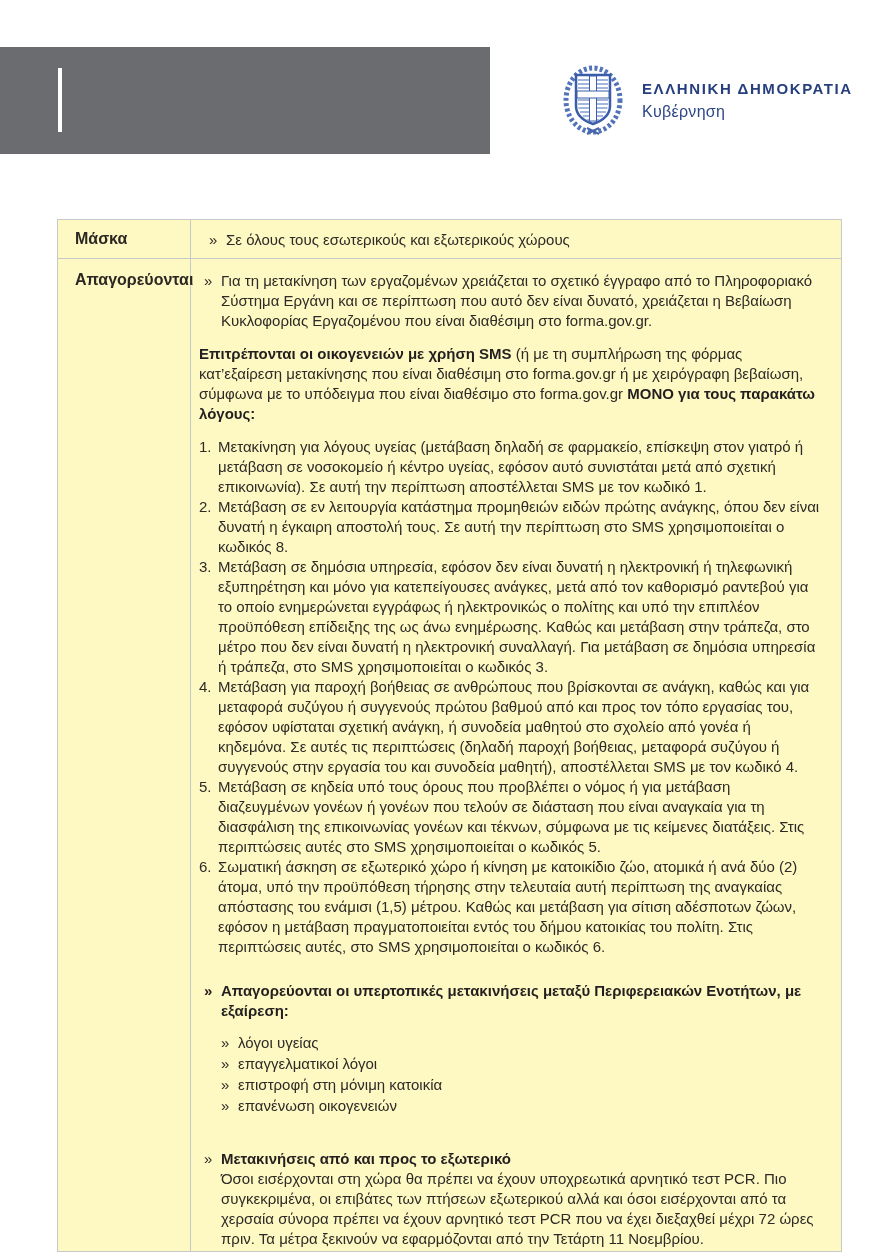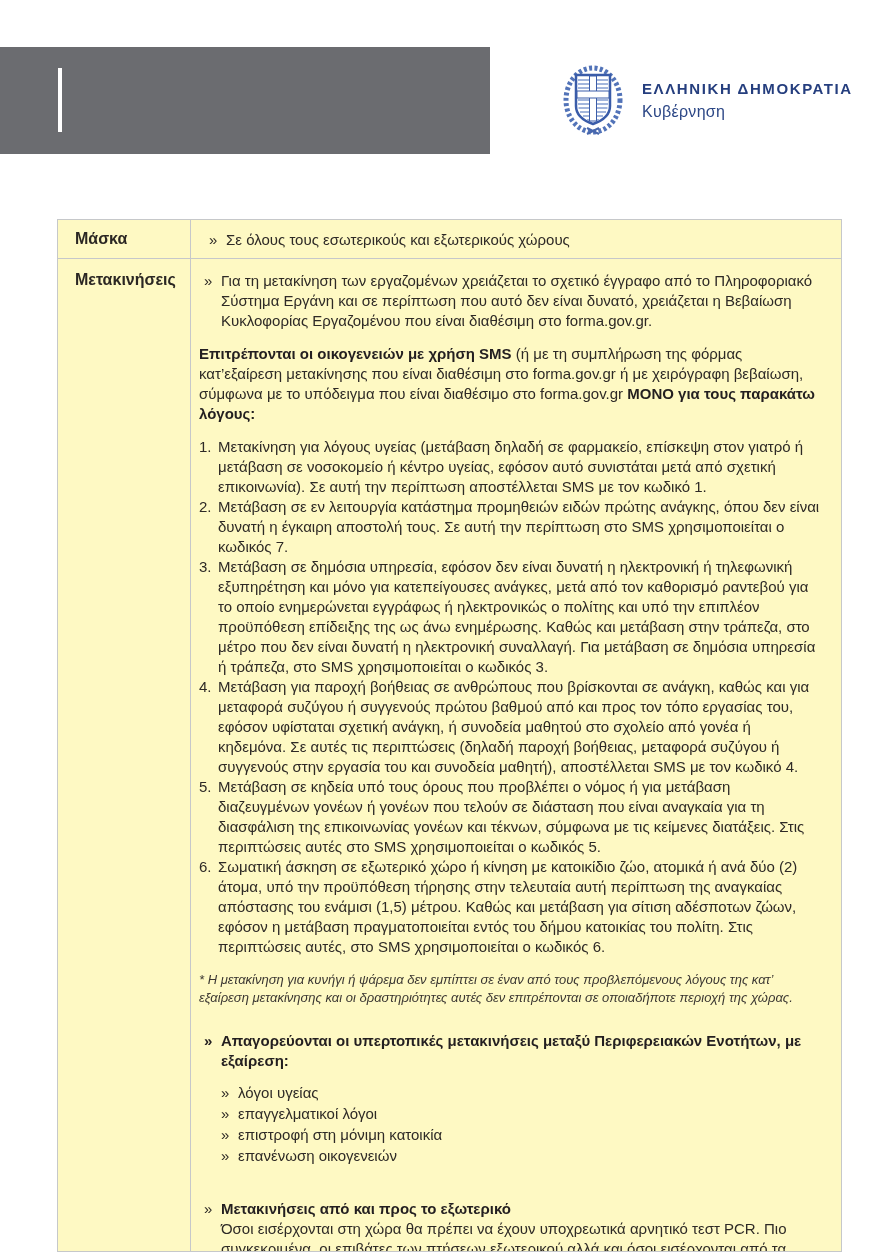--- a/index.html
+++ b/index.html
@@ -136,58 +136,57 @@
 <div class="measures-table">
 
   <div class="cell label-cell label-mask">Μάσκα</div>
   <div class="cell content-mask">
     <div class="bullet-para">
       <span class="marker">»</span>
       <span class="btxt">Σε όλους τους εσωτερικούς και εξωτερικούς χώρους</span>
     </div>
   </div>
 
-  <div class="cell last label-cell label-move">Μετακινήσεις</div>
+  <div class="cell last label-cell label-move">Απαγορεύονται</div>
   <div class="cell last content-move">
 
     <div class="bullet-para">
       <span class="marker">»</span>
       <span class="btxt">Για τη μετακίνηση των εργαζομένων χρειάζεται το σχετικό έγγραφο από το Πληροφοριακό Σύστημα Εργάνη και σε περίπτωση που αυτό δεν είναι δυνατό, χρειάζεται η Βεβαίωση Κυκλοφορίας Εργαζομένου που είναι διαθέσιμη στο forma.gov.gr.</span>
     </div>
 
     <p class="plain-para"><strong>Επιτρέπονται οι οικογενειών με χρήση SMS</strong><span> (ή με τη συμπλήρωση της φόρμας κατ’εξαίρεση μετακίνησης που είναι διαθέσιμη στο forma.gov.gr ή με χειρόγραφη βεβαίωση, σύμφωνα με το υπόδειγμα που είναι διαθέσιμο στο forma.gov.gr </span><strong>ΜΟΝΟ για τους παρακάτω λόγους:</strong></p>
 
     <div class="reasons">
       <div class="reason">
         <span class="num">1.</span>
         <span class="rtxt">Μετακίνηση για λόγους υγείας (μετάβαση δηλαδή σε φαρμακείο, επίσκεψη στον γιατρό ή μετάβαση σε νοσοκομείο ή κέντρο υγείας, εφόσον αυτό συνιστάται μετά από σχετική επικοινωνία). Σε αυτή την περίπτωση αποστέλλεται SMS με τον κωδικό 1.</span>
       </div>
       <div class="reason">
         <span class="num">2.</span>
-        <span class="rtxt">Μετάβαση σε εν λειτουργία κατάστημα προμηθειών ειδών πρώτης ανάγκης, όπου δεν είναι δυνατή η έγκαιρη αποστολή τους. Σε αυτή την περίπτωση στο SMS χρησιμοποιείται ο κωδικός 7.</span>
+        <span class="rtxt">Μετάβαση σε εν λειτουργία κατάστημα προμηθειών ειδών πρώτης ανάγκης, όπου δεν είναι δυνατή η έγκαιρη αποστολή τους. Σε αυτή την περίπτωση στο SMS χρησιμοποιείται ο κωδικός 8.</span>
       </div>
       <div class="reason">
         <span class="num">3.</span>
         <span class="rtxt">Μετάβαση σε δημόσια υπηρεσία, εφόσον δεν είναι δυνατή η ηλεκτρονική ή τηλεφωνική εξυπηρέτηση και μόνο για κατεπείγουσες ανάγκες, μετά από τον καθορισμό ραντεβού για το οποίο ενημερώνεται εγγράφως ή ηλεκτρονικώς ο πολίτης και υπό την επιπλέον προϋπόθεση επίδειξης της ως άνω ενημέρωσης. Καθώς και μετάβαση στην τράπεζα, στο μέτρο που δεν είναι δυνατή η ηλεκτρονική συναλλαγή. Για μετάβαση σε δημόσια υπηρεσία ή τράπεζα, στο SMS χρησιμοποιείται ο κωδικός 3.</span>
       </div>
       <div class="reason">
         <span class="num">4.</span>
         <span class="rtxt">Μετάβαση για παροχή βοήθειας σε ανθρώπους που βρίσκονται σε ανάγκη, καθώς και για μεταφορά συζύγου ή συγγενούς πρώτου βαθμού από και προς τον τόπο εργασίας του, εφόσον υφίσταται σχετική ανάγκη, ή συνοδεία μαθητού στο σχολείο από γονέα ή κηδεμόνα. Σε αυτές τις περιπτώσεις (δηλαδή παροχή βοήθειας, μεταφορά συζύγου ή συγγενούς στην εργασία του και συνοδεία μαθητή), αποστέλλεται SMS με τον κωδικό 4.</span>
       </div>
       <div class="reason">
         <span class="num">5.</span>
         <span class="rtxt">Μετάβαση σε κηδεία υπό τους όρους που προβλέπει ο νόμος ή για μετάβαση διαζευγμένων γονέων ή γονέων που τελούν σε διάσταση που είναι αναγκαία για τη διασφάλιση της επικοινωνίας γονέων και τέκνων, σύμφωνα με τις κείμενες διατάξεις. Στις περιπτώσεις αυτές στο SMS χρησιμοποιείται ο κωδικός 5.</span>
       </div>
       <div class="reason">
         <span class="num">6.</span>
         <span class="rtxt">Σωματική άσκηση σε εξωτερικό χώρο ή κίνηση με κατοικίδιο ζώο, ατομικά ή ανά δύο (2) άτομα, υπό την προϋπόθεση τήρησης στην τελευταία αυτή περίπτωση της αναγκαίας απόστασης του ενάμισι (1,5) μέτρου. Καθώς και μετάβαση για σίτιση αδέσποτων ζώων, εφόσον η μετάβαση πραγματοποιείται εντός του δήμου κατοικίας του πολίτη. Στις περιπτώσεις αυτές, στο SMS χρησιμοποιείται ο κωδικός 6.</span>
       </div>
     </div>
 
-    <p class="footnote">* Η μετακίνηση για κυνήγι ή ψάρεμα δεν εμπίπτει σε έναν από τους προβλεπόμενους λόγους της κατ’ εξαίρεση μετακίνησης και οι δραστηριότητες αυτές δεν επιτρέπονται σε οποιαδήποτε περιοχή της χώρας.</p>
 
     <div class="bullet-para ban-heading">
       <span class="marker">»</span>
       <span class="btxt">Απαγορεύονται οι υπερτοπικές μετακινήσεις μεταξύ Περιφερειακών Ενοτήτων, με εξαίρεση:</span>
     </div>
 
     <div class="exceptions">
       <div class="exception">
         <span class="marker">»</span>
         <span>λόγοι υγείας</span>

